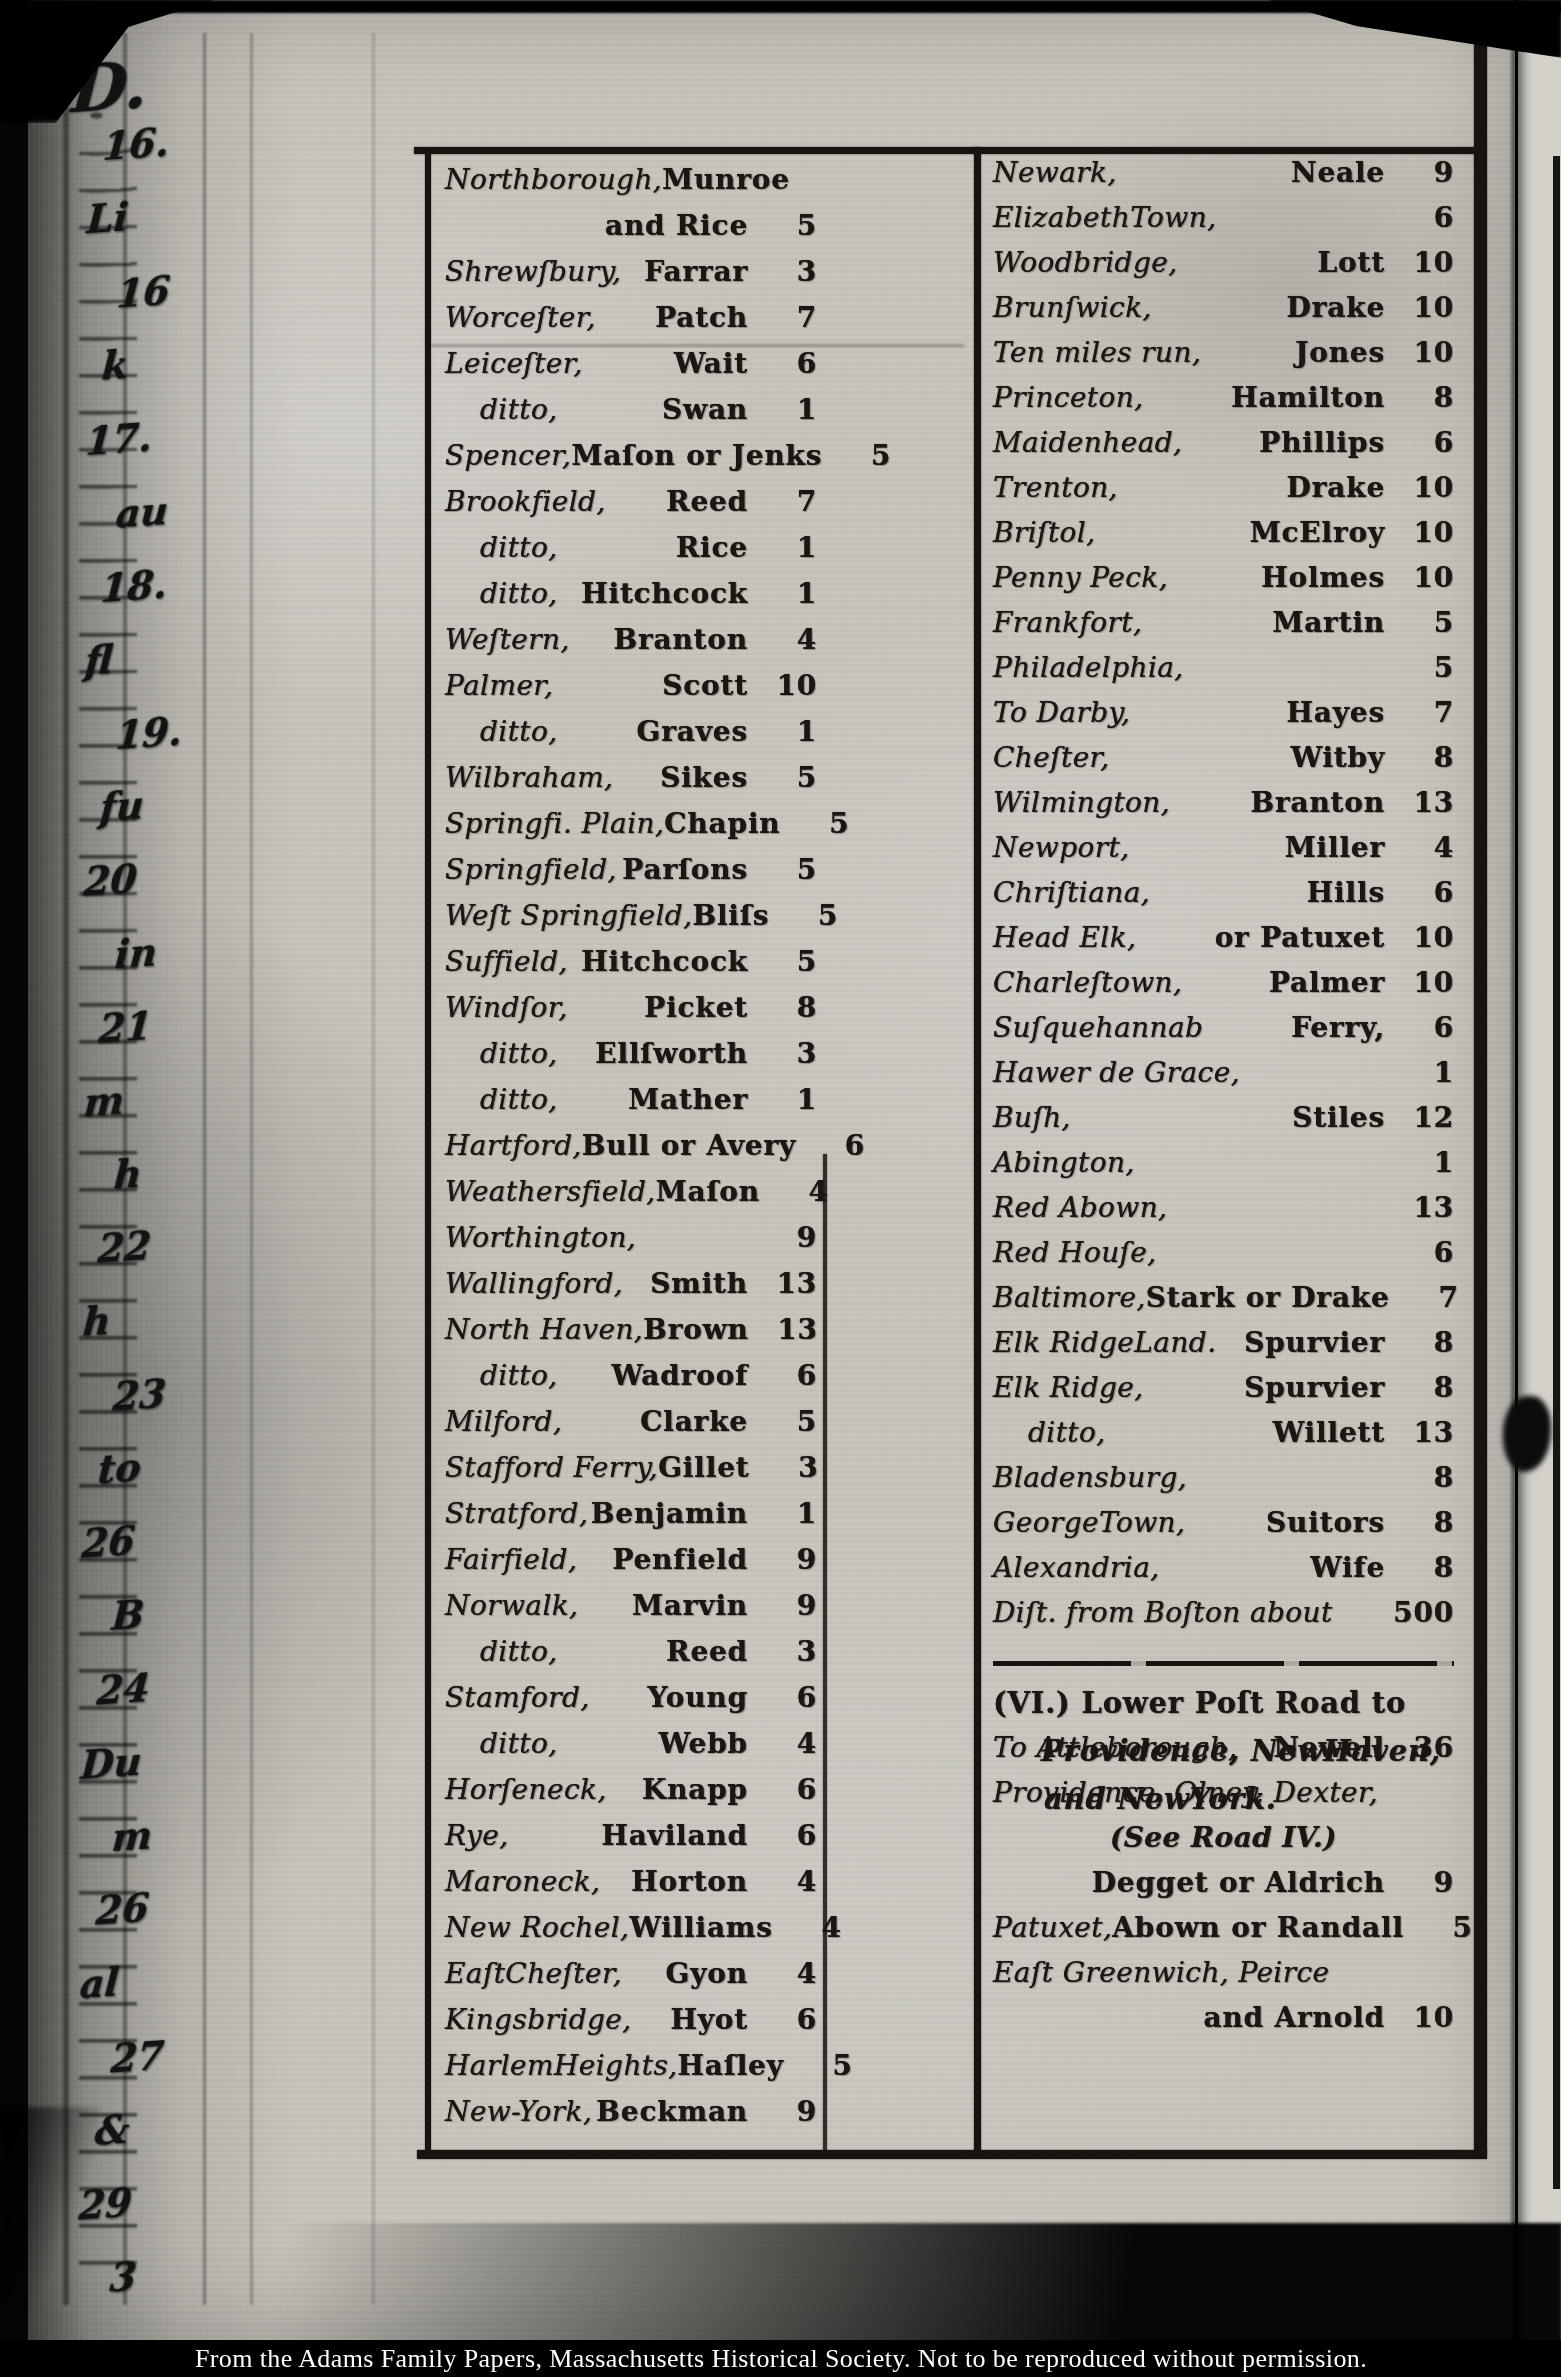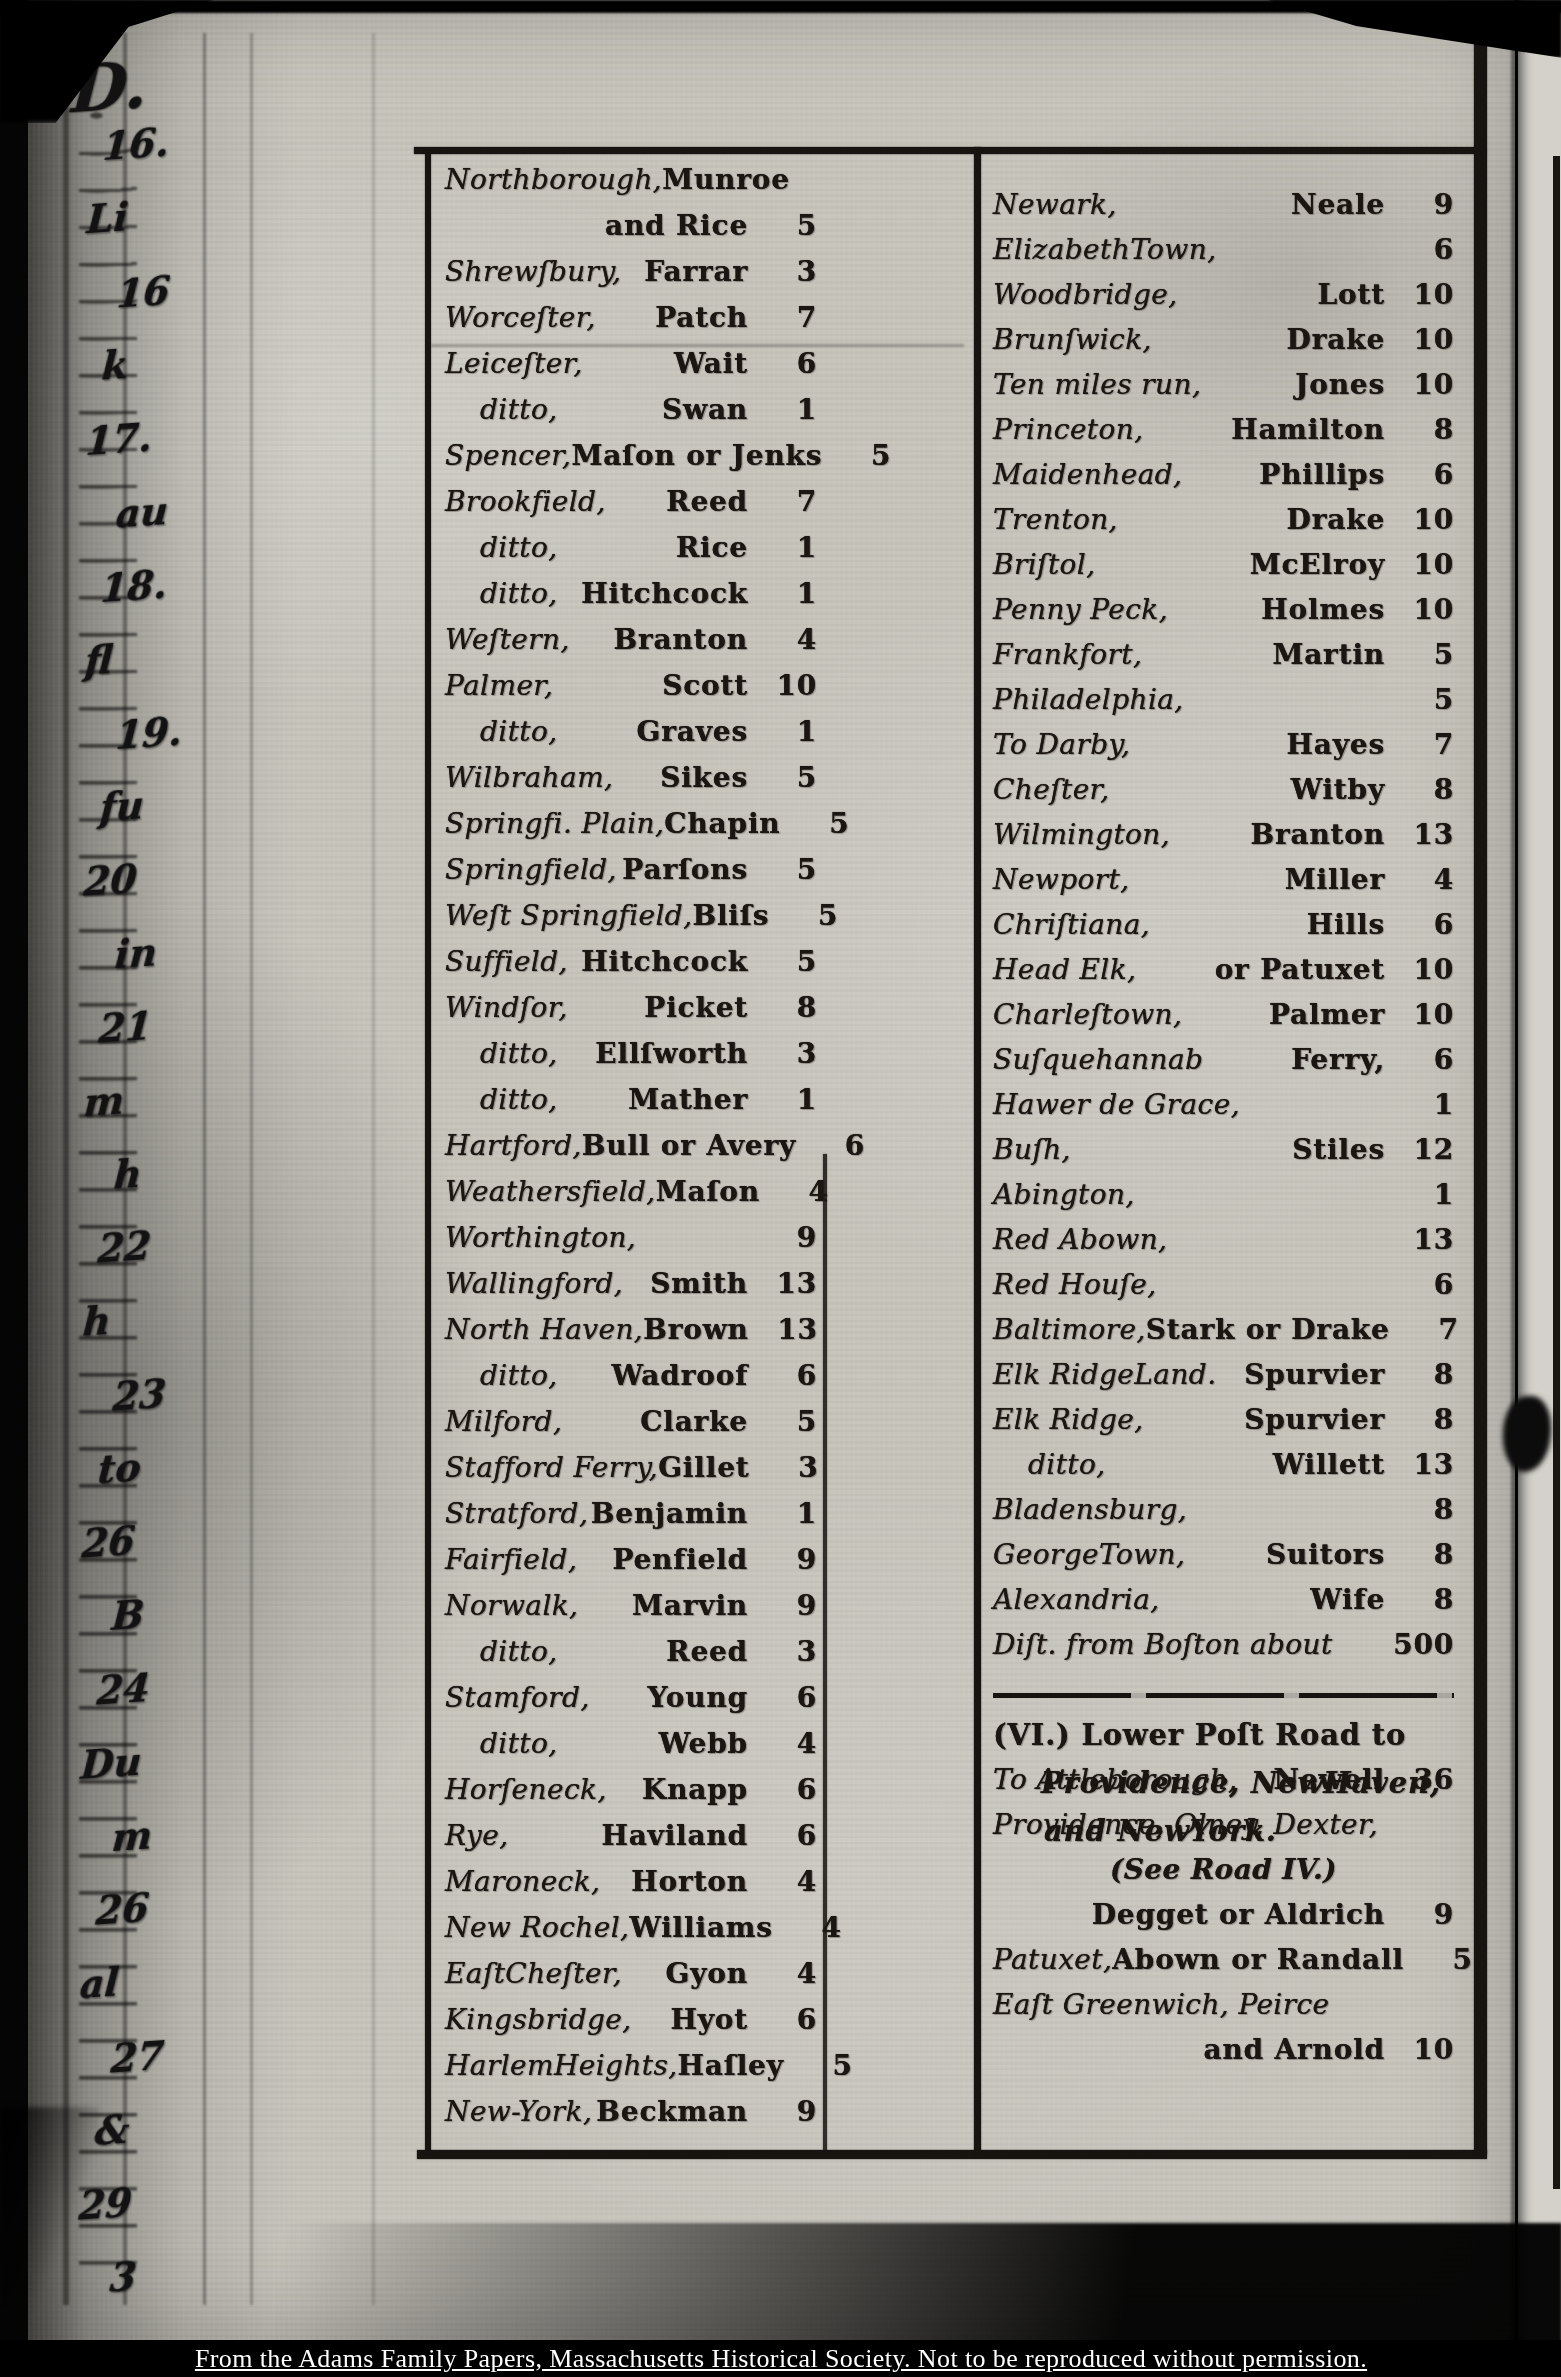--- a/index.html
+++ b/index.html
@@ -52,21 +52,21 @@
   .rule-bottom{left:417px;top:2150px;width:1070px;height:9px;}
   .rule-left{left:425px;top:151px;width:5.8px;height:2002px;}
   .rule-mid{left:974px;top:147px;width:6.6px;height:2009px;}
   .rule-right{left:1474px;top:20px;width:13px;height:2134px;}
   .rule-numcol{left:823px;top:1154px;width:4.1px;height:998px;opacity:.85;}
   .faint-rule{position:absolute;left:431px;top:344px;width:533px;height:3.3px;background:rgba(20,18,15,.28);filter:blur(0.8px);}
   
   .col{position:absolute;color:#1b1612;
        text-shadow:0 0 0.8px rgba(27,22,18,.95), 1.2px 0.8px 0.8px rgba(27,22,18,.28);}
   #col-left{left:445px;top:163px;width:372px;}
-  #col-right{left:993px;top:156px;width:461px;margin-top:32px;}
+  #col-right{left:993px;top:156px;width:461px;}
   .trow{display:flex;align-items:baseline;height:46px;font-size:28px;white-space:nowrap;}
   #col-right .trow{height:45px;}
   .place{font-style:italic;letter-spacing:0.4px;}
   .keeper{margin-left:auto;padding-right:20px;letter-spacing:0.8px;font-weight:600;}
   .miles{min-width:49px;text-align:right;font-weight:700;letter-spacing:0.8px;}
   .indent .place{padding-left:35px;}
   .full .place{font-size:28px;}
   .center{justify-content:center;font-weight:700;letter-spacing:0.8px;}
   .divider{height:25px;align-items:center;}
   .divider .dline{width:100%;height:5.8px;
@@ -82,21 +82,21 @@
   .mnote{position:absolute;font-size:38px;font-weight:600;transform:rotate(-4deg) skewX(-8deg);
       text-shadow:0 0 1.6px rgba(0,0,0,.85), 1.6px 1.6px 1.6px rgba(0,0,0,.3);filter:blur(0.3px);}
   .mnote.big{font-size:64px;font-weight:700;}
   
   .gutter-marks{position:absolute;left:79px;top:99px;width:58px;height:2182px;
       background:repeating-radial-gradient(ellipse 21.4px 10.7px at 30% 16.5px, rgba(5,5,5,.75) 0 5.8px, transparent 6.6px 74px);
       filter:blur(1px);opacity:.8;}
   
   .caption-bar{position:absolute;left:0;top:2340px;width:1562px;height:38px;background:#000;
       display:flex;align-items:center;justify-content:center;}
-  .caption-bar span{color:#fff;font-family:"Liberation Serif",serif;font-size:26px;letter-spacing:0.4px;text-decoration:underline;}
+  .caption-bar span{color:#fff;font-family:"Liberation Serif",serif;font-size:26px;letter-spacing:0.4px;}
 </style>
 </head>
 <body>
 
 <div class="stage">
   <div class="page"></div>
 
   <div class="crease c1"></div>
   <div class="crease c2"></div>
   <div class="crease c3"></div>

